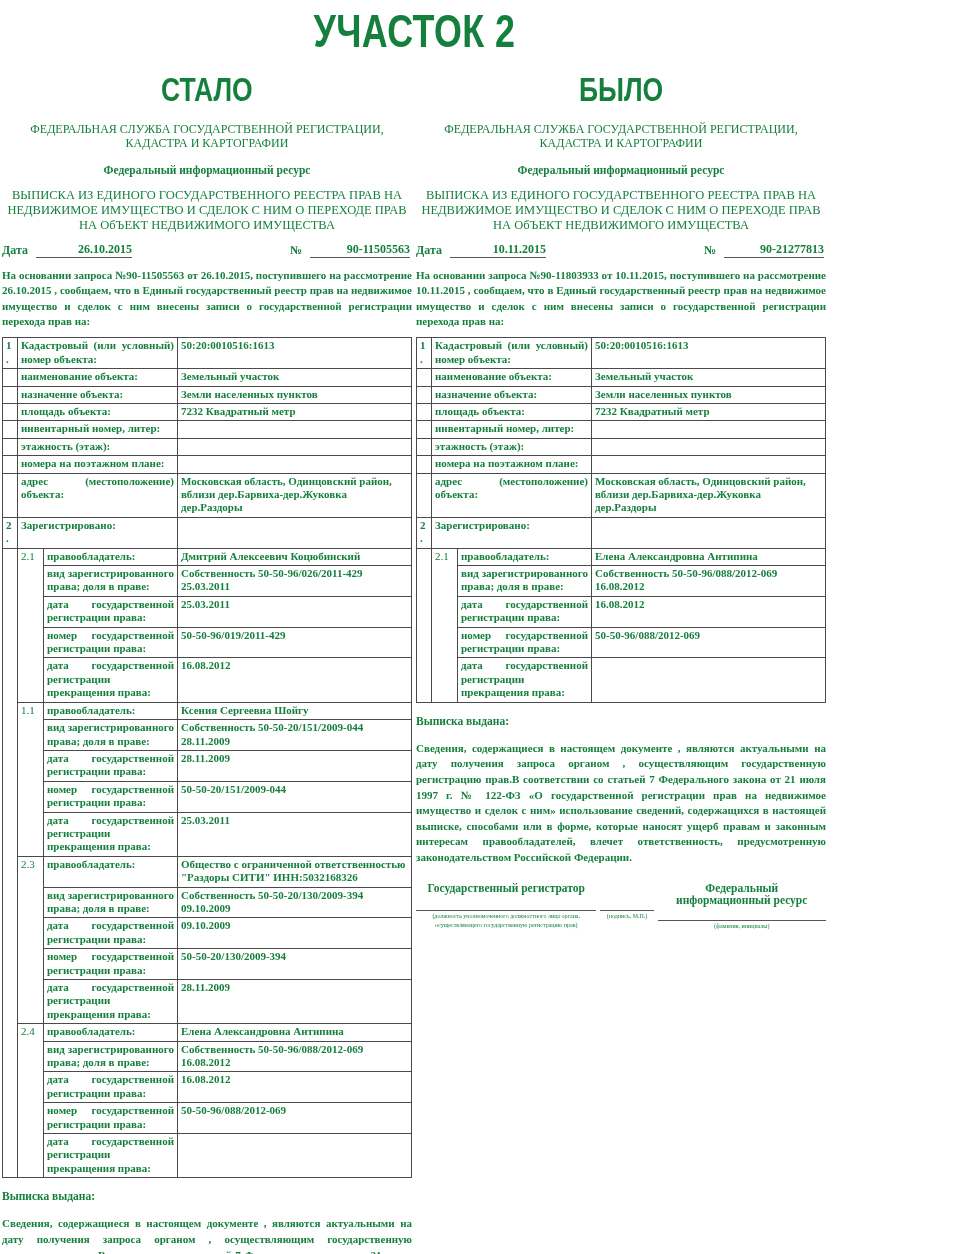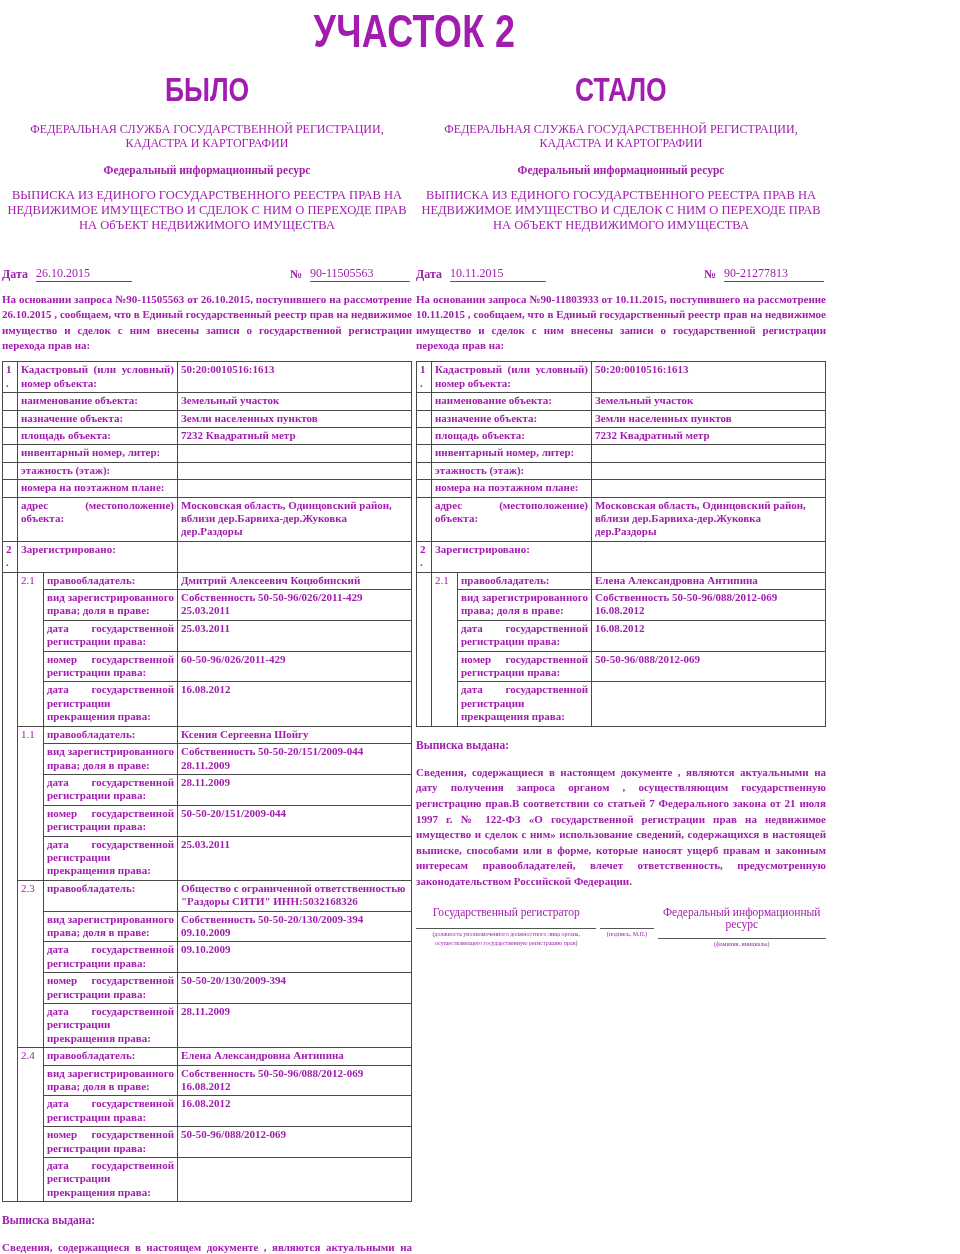--- a/index.html
+++ b/index.html
@@ -1,75 +1,75 @@
 <!DOCTYPE html>
 <html><head>
 <meta charset="utf-8">
 <style>
   html,body { margin:0; padding:0; background:#fff; }
   .page {
-    width:828px; height:1254px; overflow:hidden; background:#fff; color:#a21caf;
+    width:828px; height:1254px; overflow:hidden; background:#fff; color:#15803d;
     font-family:"Liberation Serif","DejaVu Serif",serif; position:relative;
   }
   
   .cond-wrap { text-align:center; white-space:nowrap; }
   .cond {
     display:inline-block; transform:scaleX(0.78); transform-origin:center;
     font-family:"Liberation Sans","DejaVu Sans",sans-serif; font-weight:bold; line-height:1;
   }
   .main-title { margin-top:8px; }
   .main-title .cond { font-size:46px; letter-spacing:0.5px; }
   .state-row { display:flex; margin-top:18px; }
   .state-cell { flex:1; }
   .state-cell .cond { font-size:34px; }
   
   .columns { display:flex; align-items:flex-start; margin-top:6px; }
   .col { width:480px; box-sizing:border-box; padding:0 2px; }
   .agency { text-align:center; font-weight:normal; font-size:12px; line-height:1.2; margin-top:10px; padding:0 28px; }
   .fir-line { text-align:center; font-weight:bold; font-size:11.5px; margin-top:13px; }
   .doc-title { text-align:center; font-weight:normal; font-size:12.5px; line-height:1.2; margin-top:12px; }
   .date-line { display:flex; align-items:flex-end; font-size:12px; font-weight:bold; margin-top:9px; }
-  .blank { border-bottom:1.5px solid #555; text-align:left; font-weight:normal;margin-top:24px; }
+  .blank { border-bottom:1.5px solid #555; text-align:right; font-weight:bold; }
   .date-blank { width:96px; margin-left:8px; }
   .no-sign { margin-left:158px; }
   .no-blank { flex:1; margin-left:8px; margin-right:2px; }
   .intro { font-weight:bold; font-size:11px; text-align:justify; line-height:1.4; margin-top:10px; }
   
   table.reg { border-collapse:collapse; width:100%; table-layout:fixed; margin-top:8px; font-size:11px; }
   table.reg td { border:1px solid #4a4a4a; vertical-align:top; padding:1px 3px 2px 3px; line-height:1.22; word-wrap:break-word; }
   td.numcol { font-weight:bold; padding-left:2px; padding-right:1px; }
   td.subnum { font-weight:normal; padding-left:2px; padding-right:1px;margin-left:48px; }
   td.lbl { font-weight:bold; text-align:justify; }
   td.val { font-weight:bold; }
   
   .issued { font-weight:bold; font-size:11.5px; margin-top:12px; }
   .disclaimer { font-weight:bold; font-size:11px; text-align:justify; line-height:1.42; margin-top:14px; }
   .sig-row { display:flex; align-items:flex-start; margin-top:16px; }
   .sig-block { text-align:center; }
   .sig-left { width:44%; }
   .sig-mid { width:13%; margin:0 4px; }
   .sig-right { width:41%; }
-  .sig-line { border-bottom:1.5px solid #555; font-weight:normal; font-size:11.5px; padding:0 2px 8px 2px; min-height:14px; }
+  .sig-line { border-bottom:1.5px solid #555; font-weight:bold; font-size:11.5px; padding:0 2px 14px 2px; min-height:14px; }
   .sig-cap { font-size:6px; line-height:1.5; padding:1px 4px 0 4px; }
 </style>
 </head>
 <body>
 
 <div class="page">
 
   <div class="main-title cond-wrap">
     <span class="cond">УЧАСТОК 2</span>
   </div>
 
   <div class="state-row">
     <div class="state-cell cond-wrap">
-      <span class="cond">БЫЛО</span>
+      <span class="cond">СТАЛО</span>
     </div>
     <div class="state-cell cond-wrap">
-      <span class="cond">СТАЛО</span>
+      <span class="cond">БЫЛО</span>
     </div>
   </div>
 
   <div class="columns">
 
     <div class="col">
       <div class="agency">ФЕДЕРАЛЬНАЯ СЛУЖБА ГОСУДАРСТВЕННОЙ РЕГИСТРАЦИИ, КАДАСТРА И КАРТОГРАФИИ</div>
       <div class="fir-line">Федеральный информационный ресурс</div>
       <div class="doc-title">ВЫПИСКА ИЗ ЕДИНОГО ГОСУДАРСТВЕННОГО РЕЕСТРА ПРАВ НА НЕДВИЖИМОЕ ИМУЩЕСТВО И СДЕЛОК С НИМ О ПЕРЕХОДЕ ПРАВ НА ОбЪЕКТ НЕДВИЖИМОГО ИМУЩЕСТВА</div>
 
@@ -145,21 +145,21 @@
         <tr>
               <td class="lbl">вид зарегистрированного права; доля в праве:</td>
               <td class="val">Собственность 50-50-96/026/2011-429 25.03.2011</td>
             </tr>
         <tr>
               <td class="lbl">дата государственной регистрации права:</td>
               <td class="val">25.03.2011</td>
             </tr>
         <tr>
               <td class="lbl">номер государственной регистрации права:</td>
-              <td class="val">60-50-96/026/2011-429</td>
+              <td class="val">50-50-96/019/2011-429</td>
             </tr>
         <tr>
               <td class="lbl">дата государственной регистрации прекращения права:</td>
               <td class="val">16.08.2012</td>
             </tr>
 
         <tr>
           <td class="subnum" rowspan="5">1.1</td>
           <td class="lbl">правообладатель:</td>
           <td class="val">Ксения Сергеевна Шойгу</td>

